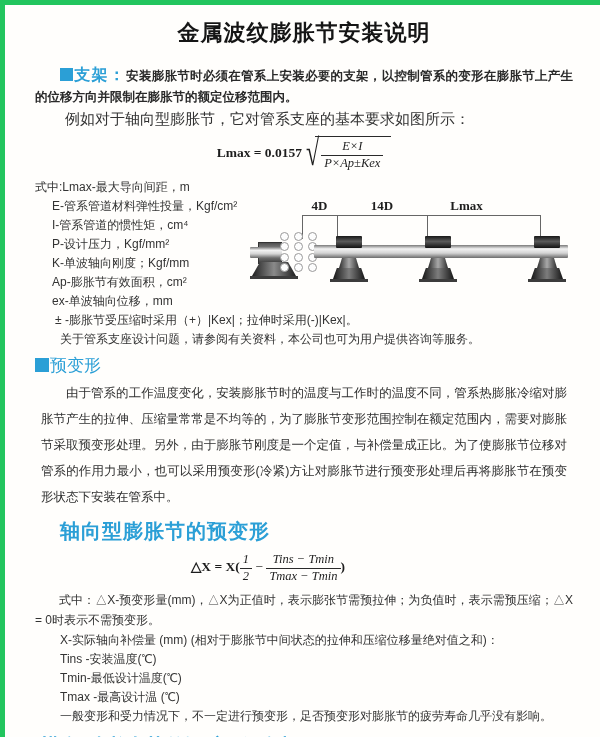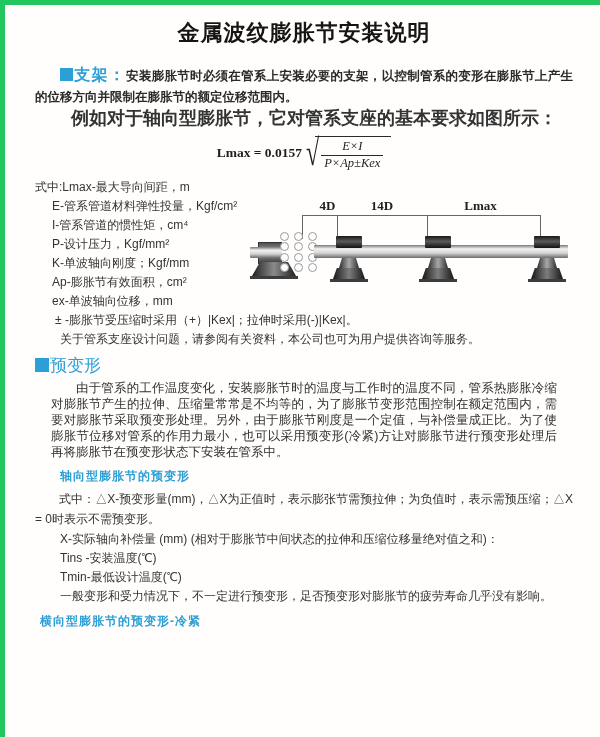--- a/index.html
+++ b/index.html
@@ -12,21 +12,21 @@
   .doc-title{
     margin:0;padding-top:13px;text-align:center;
     font-size:22px;font-weight:bold;color:#151515;letter-spacing:1px;
   }
   
   .p-intro{margin:16px 0 0;text-indent:2em;font-size:12.5px;line-height:21px;
     font-weight:bold;color:#2a2a2a;text-align:justify;}
   .sq{display:inline-block;width:13px;height:13px;background:#2b9fd6;
     vertical-align:-1px;margin-right:1px;}
   .sec-label{color:#2b9fd6;font-size:16px;font-weight:bold;letter-spacing:1px;}
-  .p-example{margin:0;text-indent:2em;font-size:18px;line-height:21px;font-weight:bold;}
+  .p-example{margin:0;text-indent:2em;font-size:15px;line-height:21px;font-weight:normal;}
   
   .formula{width:fit-content;margin:7px auto 5px;font-family:"Liberation Serif",serif;
     color:#1d1d1d;font-size:13.5px;white-space:nowrap;}
   .formula .f-pre,.formula .f-lhs,.formula .f-post,.formula .f-rhs{font-weight:bold;}
   .frac{display:inline-block;vertical-align:middle;text-align:center;
     font-style:italic;font-size:12.5px;line-height:1.25;}
   .frac .num{display:block;border-bottom:1px solid #2a2a2a;padding:0 3px;}
   .frac .den{display:block;padding:0 3px;text-align:right;}
   .sqrt-sym{display:inline-block;font-size:24px;font-weight:normal;
     transform:scaleY(1.55);vertical-align:middle;margin:0 -4px 0 4px;}
@@ -37,23 +37,23 @@
   
   .defs{margin-top:7px;font-size:12px;line-height:19px;color:#333;}
   .def-line{white-space:nowrap;}
   .ind1{padding-left:17px;}
   .ind2{padding-left:20px;}
   .ind3{padding-left:25px;}
   
   .sec-head2{margin:5px 0 3px;font-size:17px;}
   .sec-head2 .sq{width:14px;height:14px;}
   .sec-label2{color:#2b9fd6;font-size:17px;font-weight:normal;}
-  .p-body{margin:2px 16px 0;text-indent:2em;font-size:12.5px;line-height:16px;
+  .p-body{margin:2px 6px 0;text-indent:2em;font-size:12.5px;line-height:26px;
     text-align:justify;color:#2f2f2f;}
-  .sub-head{margin:8px 0 2px 25px;color:#2b9fd6;font-size:12px;font-weight:bold;
+  .sub-head{margin:8px 0 2px 25px;color:#2b9fd6;font-size:20px;font-weight:bold;
     letter-spacing:1px;}
   .sub-head.lateral{margin-left:5px;}
   .p-explain{margin:4px 0 0;text-indent:2em;font-size:12px;line-height:20px;text-align:justify;}
   .defs2{margin:1px 0 0 25px;font-size:12px;line-height:18px;}
   .defs2 .def-line{margin-bottom:1px;}
   
   .diagram{position:absolute;left:245px;top:193px;width:320px;height:97px;}
   .dim-label{position:absolute;top:0;text-align:center;font-family:"Liberation Serif",serif;
     font-weight:bold;font-size:13px;color:#1e1e1e;}
   .dim-line{position:absolute;top:17px;left:52px;width:238px;height:1px;background:#666;}
@@ -110,38 +110,48 @@
       <div class="def-line ind1">ex-单波轴向位移，mm</div>
       <div class="def-line ind2">± -膨胀节受压缩时采用（+）|Kex|；拉伸时采用(-)|Kex|。</div>
       <div class="def-line ind3">关于管系支座设计问题，请参阅有关资料，本公司也可为用户提供咨询等服务。</div>
     </div>
 
     <div class="sec-head2"><span class="sq"></span><span class="sec-label2">预变形</span></div>
     <p class="p-body">由于管系的工作温度变化，安装膨胀节时的温度与工作时的温度不同，管系热膨胀冷缩对膨胀节产生的拉伸、压缩量常常是不均等的，为了膨胀节变形范围控制在额定范围内，需要对膨胀节采取预变形处理。另外，由于膨胀节刚度是一个定值，与补偿量成正比。为了使膨胀节位移对管系的作用力最小，也可以采用预变形(冷紧)方让对膨胀节进行预变形处理后再将膨胀节在预变形状态下安装在管系中。</p>
 
     <div class="sub-head">轴向型膨胀节的预变形</div>
 
+    <div class="formula shiftL">
+      <span class="f-pre">△X = X(</span><span class="frac">
+        <span class="num">1</span>
+        <span class="den">2</span>
+      </span> <span class="f-minus">−</span> <span class="frac">
+        <span class="num">Tins − Tmin</span>
+        <span class="den">Tmax − Tmin</span>
+      </span><span class="f-post">)</span>
+    </div>
 
     <p class="p-explain">式中：△X-预变形量(mm)，△X为正值时，表示膨张节需预拉伸；为负值时，表示需预压缩；△X = 0时表示不需预变形。</p>
 
     <div class="defs2">
       <div class="def-line">X-实际轴向补偿量 (mm) (相对于膨胀节中间状态的拉伸和压缩位移量绝对值之和)：</div>
       <div class="def-line">Tins -安装温度(℃)</div>
       <div class="def-line">Tmin-最低设计温度(℃)</div>
+      <div class="def-line">Tmax -最高设计温 (℃)</div>
       <div class="def-line">一般变形和受力情况下，不一定进行预变形，足否预变形对膨胀节的疲劳寿命几乎没有影响。</div>
     </div>
 
     <div class="sub-head lateral">横向型膨胀节的预变形-冷紧</div>
 
   </div>
 
   <div class="diagram">
-    <span class="dim-label" style="left:60px;width:35px;">4D</span>
+    <span class="dim-label" style="left:52px;width:35px;">4D</span>
     <span class="dim-label" style="left:87px;width:90px;">14D</span>
-    <span class="dim-label" style="left:174px;width:113px;">Lmax</span>
+    <span class="dim-label" style="left:160px;width:113px;">Lmax</span>
 
     <div class="dim-line"></div>
     <div class="tick" style="left:52px;height:24px;"></div>
     <div class="tick" style="left:87px;height:30px;"></div>
     <div class="tick" style="left:177px;height:30px;"></div>
     <div class="tick" style="left:290px;height:30px;"></div>
 
     <div class="anchor-clamp"></div>
     <div class="anchor-foot"></div>
     <div class="anchor-base"></div>

